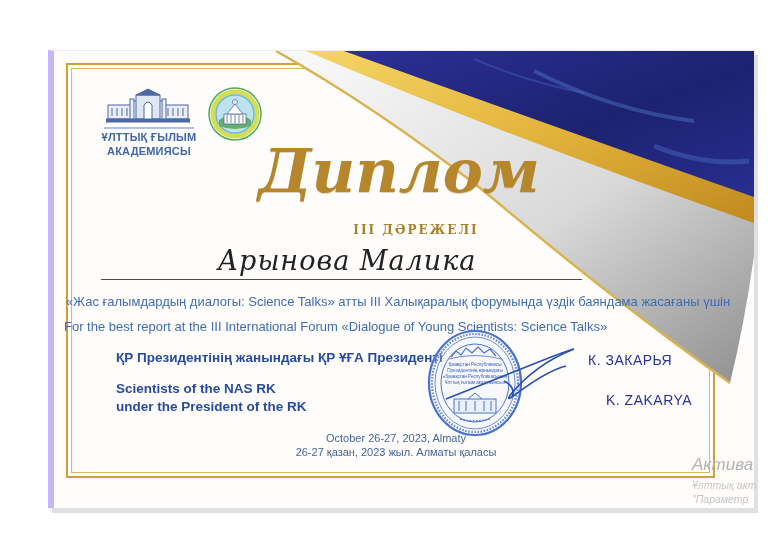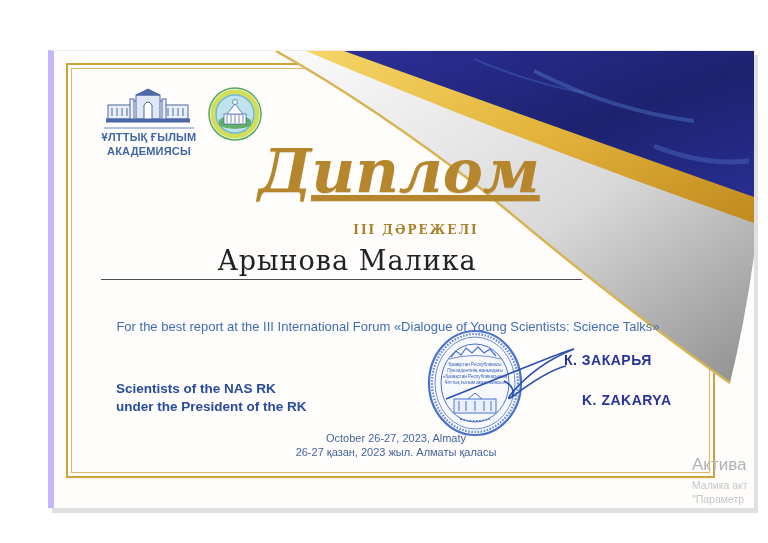--- a/index.html
+++ b/index.html
@@ -27,36 +27,35 @@
     color:#3f66a8;font-weight:bold;font-size:11px;line-height:1.25;
     text-align:center;letter-spacing:0.2px;
   }
   .org-caption-line{
     position:absolute;height:2px;background:#9db3d6;opacity:.8;
   }
   .title{
     font-family:"DejaVu Serif",serif;font-style:italic;font-weight:bold;
     font-size:60px;color:#b5862b;line-height:1;
     text-shadow:0 1px 0 rgba(140,100,20,.25);
-    text-decoration:underline;
   }
   .degree{
     font-family:"DejaVu Serif",serif;font-weight:bold;font-size:12px;
     color:#a8802a;letter-spacing:2px;
   }
   .recipient{
-    font-family:"DejaVu Serif",serif;font-size:27px;
+    font-family:"DejaVu Serif",serif;font-style:italic;font-size:27px;
     color:#222;letter-spacing:1px;
   }
   .name-rule{position:absolute;height:1px;background:#4b4b4b;}
   .reason{font-size:13px;color:#3f6db3;}
   .signer-title{font-size:13.5px;font-weight:bold;color:#274b9f;line-height:1.3;}
-  .signer-name{font-size:14px;font-weight:bold;color:#27339b;letter-spacing:.5px;}
+  .signer-name{font-size:14px;font-weight:normal;color:#27339b;letter-spacing:.5px;margin-left:24px;}
   .dates{font-size:11px;color:#44659f;line-height:1.3;text-align:center;}
-  .watermark{color:#b5b5b5;}
+  .watermark{color:#b5b5b5;font-style:italic;}
   .watermark .wm1{font-size:17px;color:#b3b3b3;}
   .watermark .wm2{font-size:10.5px;color:#c6c6c6;}
 </style>
 </head>
 <body>
 
 <div class="page">
 
   <div class="frame-outer">
     <div class="frame-inner"></div>
@@ -136,22 +135,24 @@
     <path d="M 20,28 L 28,18 L 36,28 Z" fill="#ffffff" stroke="#4a69a5" stroke-width="0.8"></path>
     <circle cx="28" cy="16" r="2.5" fill="#ffffff" stroke="#4a69a5" stroke-width="0.8"></circle>
   </svg>
 
   <div class="abs title ctr" style="left:345px;top:90px">Диплом</div>
   <div class="abs degree ctr" style="left:362px;top:172px">III ДӘРЕЖЕЛІ</div>
 
   <div class="abs recipient ctr" style="left:293px;top:194px">Арынова  Малика</div>
   <div class="name-rule" style="left:47px;top:228px;width:481px"></div>
 
-  <div class="abs reason" style="left:0;top:268px;width:668px;text-align:center">For the best report at the III International Forum «Dialogue of Young Scientists: Science Talks»</div>
-
+  <div class="abs reason" style="left:10px;top:243px;width:668px;text-align:center">«Жас ғалымдардың диалогы: Science Talks» атты III Халықаралық форумында үздік баяндама жасағаны үшін</div>
+  <div class="abs reason" style="left:10px;top:268px;width:668px;">For the best report at the III International Forum «Dialogue of Young Scientists: Science Talks»</div>
+
+  <div class="abs signer-title" style="left:62px;top:298px">ҚР Президентінің жанындағы ҚР ҰҒА Президенті</div>
   <div class="abs signer-title" style="left:62px;top:329px">
     <div>Scientists of the NAS RK</div>
     <div>under the President of the RK</div>
   </div>
   <div class="abs signer-name" style="left:510px;top:301px">К. ЗАКАРЬЯ</div>
   <div class="abs signer-name" style="left:528px;top:341px">K. ZAKARYA</div>
 
   <svg class="abs" style="left:362px;top:268px" width="180" height="130" viewBox="0 0 180 130">
     <g stroke="#4a72cc" fill="none">
       <ellipse cx="59" cy="64" rx="46" ry="52" stroke-width="2.2" fill="rgba(223,234,252,0.25)"></ellipse>
@@ -188,15 +189,15 @@
   </svg>
 
   <div class="abs dates ctr" style="left:342px;top:380px">
     <div>October 26-27, 2023, Almaty</div>
     <div>26-27 қазан, 2023 жыл. Алматы қаласы</div>
   </div>
 </div>
 
 <div class="abs watermark" style="left:692px;top:455px">
   <div class="wm1" style="white-space:nowrap">Актива</div>
-  <div class="wm2" style="white-space:nowrap;margin-top:4px">Малика акт</div>
+  <div class="wm2" style="white-space:nowrap;margin-top:4px">Ұлттық акт</div>
   <div class="wm2" style="white-space:nowrap;margin-top:2px">"Параметр</div>
 </div>
 
 </body></html>

